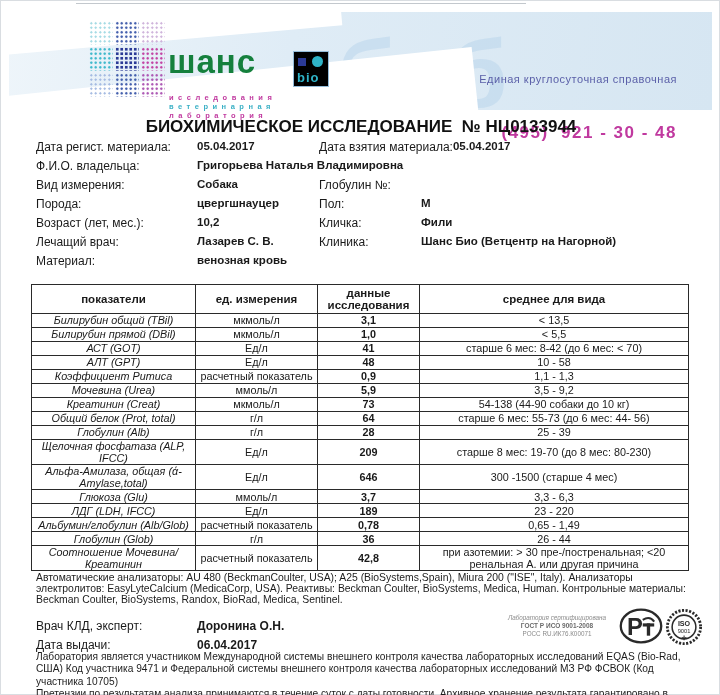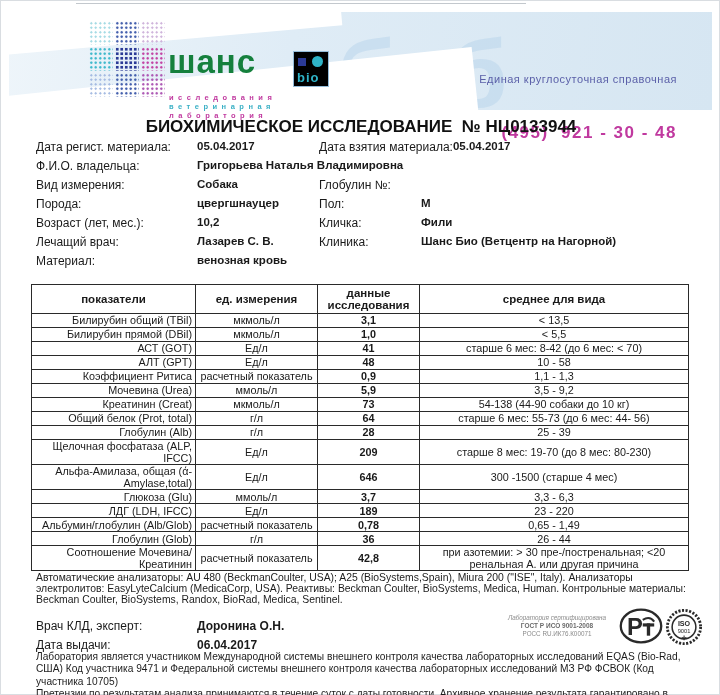--- a/index.html
+++ b/index.html
@@ -53,21 +53,21 @@
   .l1{display:inline-block;min-width:161px;font-size:12px;vertical-align:top;}
   .v1{display:inline-block;min-width:122px;font-size:11.5px;font-weight:bold;vertical-align:top;}
   .l2{display:inline-block;min-width:102px;font-size:12px;vertical-align:top;}
   .v2{display:inline-block;font-size:11.5px;font-weight:bold;vertical-align:top;}
 
   
   table.res{position:absolute;left:30px;top:283px;width:657px;border-collapse:collapse;table-layout:fixed;}
   table.res th,table.res td{border:1px solid #2a2a2a;font-family:"Liberation Sans",sans-serif;}
   table.res th{font-size:11.5px;font-weight:bold;text-align:center;padding:2px 2px;height:24px;}
   table.res td{font-size:10.8px;padding:0 3px;height:13px;line-height:1.12;}
-  td.c1{text-align:right;} td.c2{text-align:center;} td.c3{text-align:center;font-weight:bold;} td.c4{text-align:center;}
+  td.c1{text-align:center;font-style:italic;} td.c2{text-align:center;} td.c3{text-align:center;font-weight:bold;} td.c4{text-align:center;}
   col.w1{width:164px;} col.w2{width:122px;} col.w3{width:102px;} col.w4{width:269px;}
 
   .analyzers{position:absolute;left:35px;top:571px;width:656px;font-size:10.4px;line-height:11px;color:#1c1c1c;}
 
   .sign{position:absolute;left:35px;top:615px;}
   .sign .row{height:19px;}
   .sign .lbl{display:inline-block;min-width:161px;font-size:12px;}
   .sign .val{font-size:12px;font-weight:bold;}
 
   .cert{position:absolute;left:497px;top:613px;width:118px;text-align:center;color:#8a8a8a;line-height:8px;}

